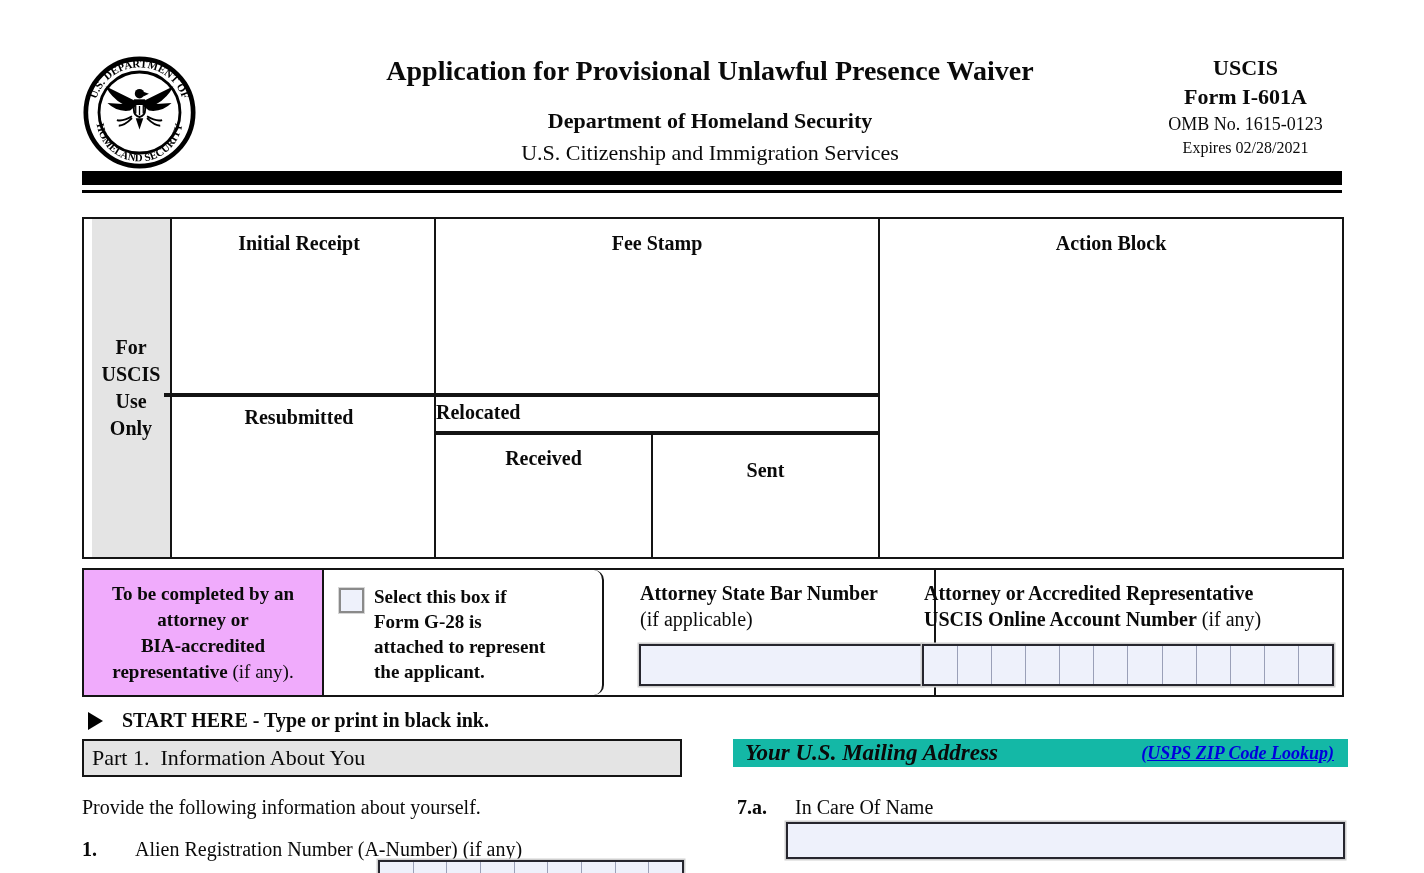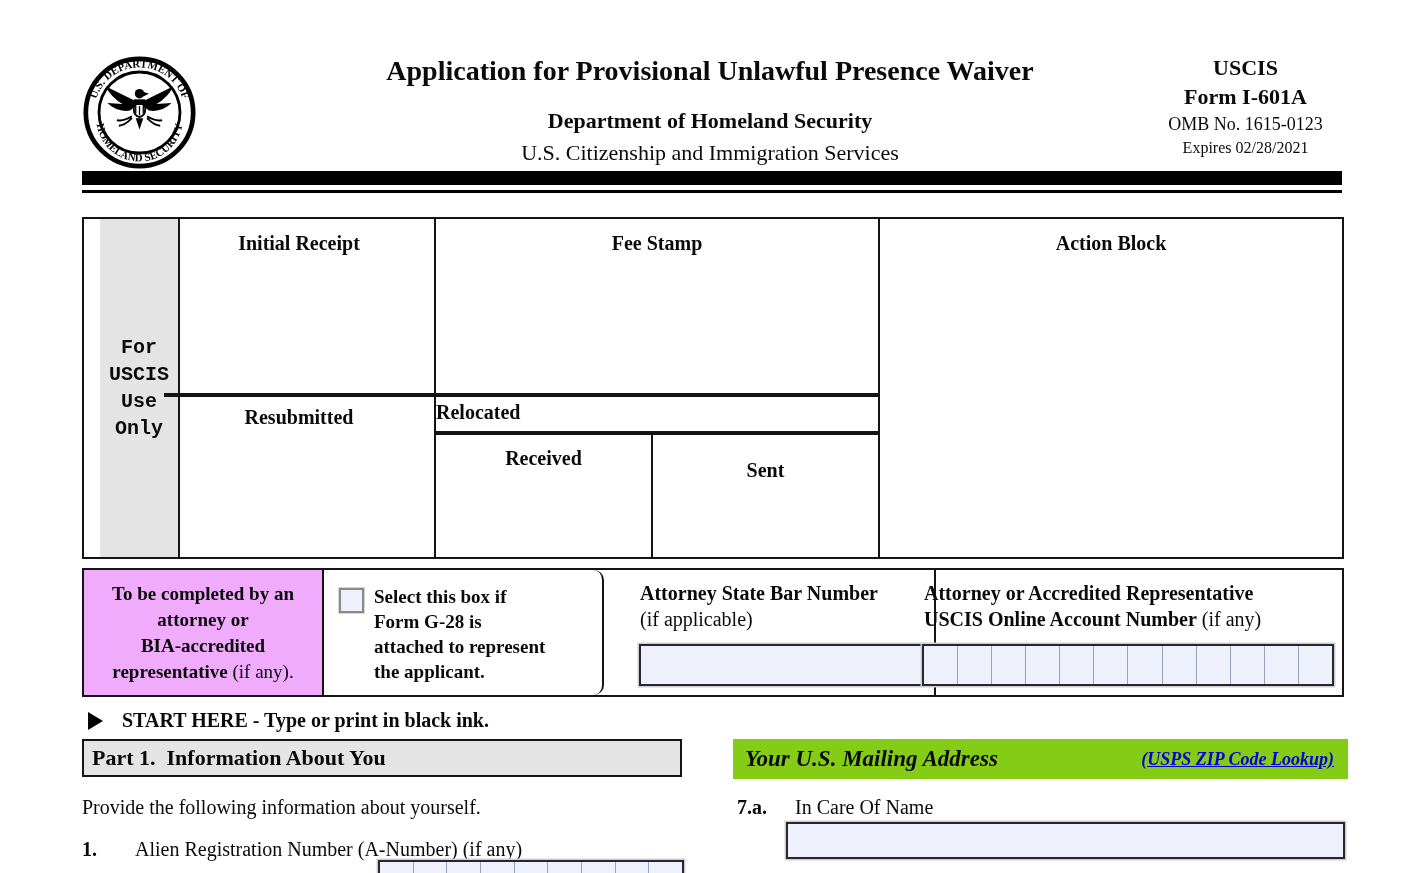--- a/index.html
+++ b/index.html
@@ -22,23 +22,23 @@
   .info-omb    { position: absolute; top: 114px; width: 100%; font-size: 18px; }
   .info-exp    { position: absolute; top: 139px; width: 100%; font-size: 16px; }
 
   .bar-thick { position: absolute; left: 82px; top: 171px; width: 1260px; height: 14px; background: #000; }
   .bar-thin  { position: absolute; left: 82px; top: 190px; width: 1260px; height: 3px;  background: #000; }
 
   
   .use-table { position: absolute; left: 82px; top: 217px; width: 1262px; height: 342px;
                border: 2px solid #141414; background: #fff; }
   .use-table .cell { position: absolute; font-weight: bold; font-size: 20px; }
-  .cell-corner { left: 16px; top: 0; width: 80px; height: 338px; background: #e4e4e4;
+  .cell-corner { left: 8px; top: 0; width: 80px; height: 338px; background: #e4e4e4;
                  border-right: 2px solid #141414; display: flex; align-items: center; justify-content: center;
-                 text-align: center; white-space: pre-line; line-height: 27px; font-family: Liberation Mono, monospace; }
+                 text-align: center; white-space: pre-line; line-height: 27px; }
   .cell-initial { left: 80px; top: 0; width: 272px; height: 174px;
                   border-right: 2px solid #141414; text-align: center; padding-top: 13px; }
   .cell-fee     { left: 352px; top: 0; width: 444px; height: 174px;
                   border-right: 2px solid #141414; text-align: center; padding-top: 13px; }
   .cell-action  { left: 796px; top: 0; width: 462px; height: 338px; text-align: center; padding-top: 13px; }
   .row-divider  { position: absolute; left: 80px; top: 174px; width: 716px; height: 4px; background: #141414; }
   .cell-resub   { left: 80px; top: 178px; width: 272px; height: 160px;
                   border-right: 2px solid #141414; text-align: center; padding-top: 9px; }
   .cell-reloc   { left: 352px; top: 178px; width: 444px; height: 34px;
                   border-right: 2px solid #141414; padding-top: 4px; }
@@ -72,23 +72,23 @@
   .seg-cell { flex: 1 1 0; border-right: 1px solid #9aa0b8; }
   .seg-cell:last-child { border-right: none; }
 
   
   .start-line { position: absolute; left: 88px; top: 709px; height: 24px; }
   .start-tri { position: absolute; left: 0; top: 3px; width: 0; height: 0;
                border-left: 15px solid #000; border-top: 9px solid transparent; border-bottom: 9px solid transparent; }
   .start-text { position: absolute; left: 34px; top: 0; width: 600px; font-weight: bold; font-size: 20px; }
   .part1-bar { position: absolute; left: 82px; top: 739px; width: 600px; height: 38px;
                background: #e4e4e4; border: 2.5px solid #141414; display: flex; align-items: center;
-               padding-left: 8px; font-weight: bold; font-size: 22px; white-space: pre; }
-  .mail-bar { position: absolute; left: 733px; top: 739px; width: 615px; height: 40px;
-              background: #84cc16; display: flex; align-items: center; }
+               padding-left: 8px; font-weight: normal; font-size: 22px; white-space: pre; }
+  .mail-bar { position: absolute; left: 733px; top: 739px; width: 615px; height: 28px;
+              background: #14b8a6; display: flex; align-items: center; }
   .mail-title { font-weight: bold; font-style: italic; font-size: 23px; padding-left: 12px; flex: 0 0 auto; }
   .mail-link { margin-left: auto; padding-right: 14px; font-style: italic; font-weight: bold;
                font-size: 18px; color: #0000dd; text-decoration: underline; cursor: pointer; }
 
   .intro-text { position: absolute; left: 82px; top: 796px; font-size: 20px; }
   .item-num { position: absolute; font-weight: bold; font-size: 20px; }
   .item-label { position: absolute; font-size: 20px; }
   .anum-input { left: 378px; top: 860px; width: 306px; height: 40px; }
   .incare-input { position: absolute; left: 786px; top: 822px; width: 559px; height: 37px; }
 </style>

